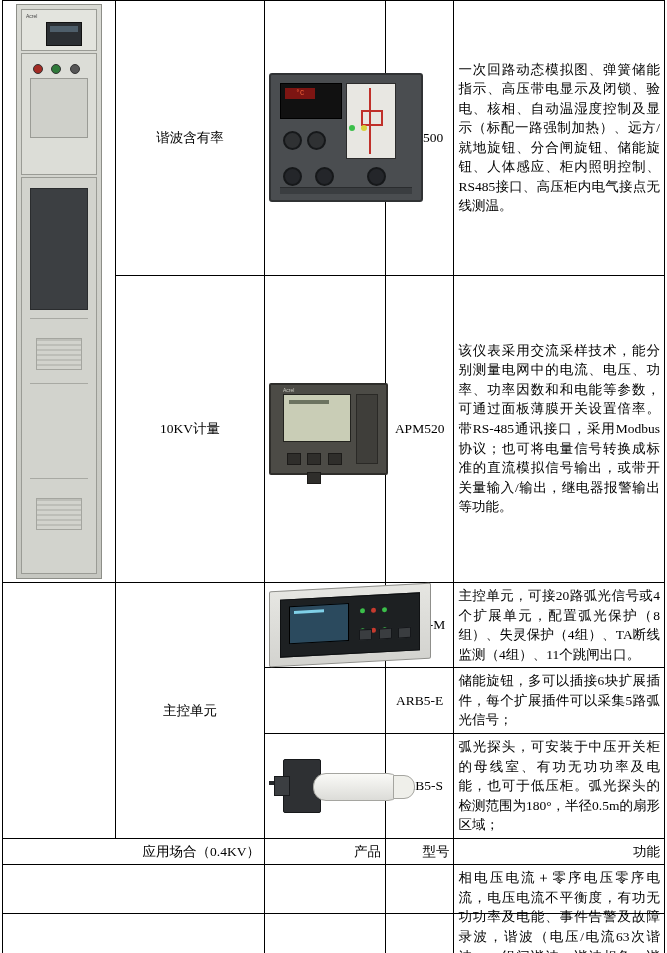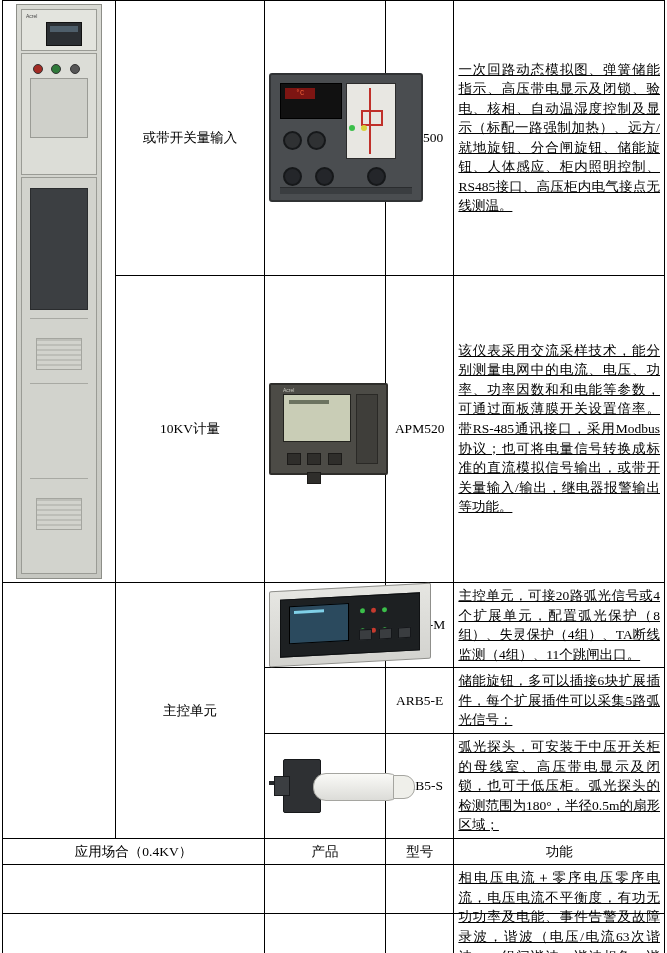--- a/index.html
+++ b/index.html
@@ -33,28 +33,27 @@
   .col-b{width:148px;}
   .col-c{width:120px;}
   .col-d{width:68px;}
   .col-e{width:209px;}
 
   .center{text-align:center;}
   .desc{
     font-size:13.2px;
     line-height:1.5;
     text-align:justify;
-    text-decoration:underline;
   }
   .label{
     text-align:center;
     font-size:14px;
   }
   .section-row td{
-    text-align:center;
+    text-align:right;
     font-size:14px;
     padding:5px 4px;
   }
 
   
   .imgcell{
     padding:6px 4px;
     text-align:center;
   }
 
@@ -301,21 +300,21 @@
             <div class="cab-body">
               <div class="cab-door"></div>
               <div class="cab-seam" style="top:140px"></div>
               <div class="cab-vent" style="top:160px"></div>
               <div class="cab-seam" style="top:205px"></div>
               <div class="cab-seam" style="top:300px"></div>
               <div class="cab-vent" style="top:320px"></div>
             </div>
           </div>
         </td>
-        <td class="label">或带开关量输入</td>
+        <td class="label">谐波含有率</td>
         <td class="imgcell">
           <div class="asd">
             <div class="asd-screen">
               <div class="asd-red">°C</div>
             </div>
             <div class="asd-diagram"></div>
             <div class="asd-led"></div>
             <div class="asd-led2"></div>
             <div class="asd-btn b1"></div>
             <div class="asd-btn b2"></div>
@@ -384,21 +383,21 @@
       <tr>
         <td class="imgcell">
           <div class="arbs">
             <div class="arbs-cable"></div>
             <div class="arbs-bracket"></div>
             <div class="arbs-body"></div>
             <div class="arbs-tip"></div>
           </div>
         </td>
         <td class="center">ARB5-S</td>
-        <td class="desc">弧光探头，可安装于中压开关柜的母线室、高压带电显示及闭锁，也可于低压柜。弧光探头的检测范围为180°，半径0.5m的扇形区域；</td>
+        <td class="desc">弧光探头，可安装于中压开关柜的母线室、有功无功功率及电能，也可于低压柜。弧光探头的检测范围为180°，半径0.5m的扇形区域；</td>
       </tr>
 
       <tr class="section-row">
         <td colspan="2">应用场合（0.4KV）</td>
         <td>产品</td>
         <td>型号</td>
         <td>功能</td>
       </tr>
 
       <tr>

